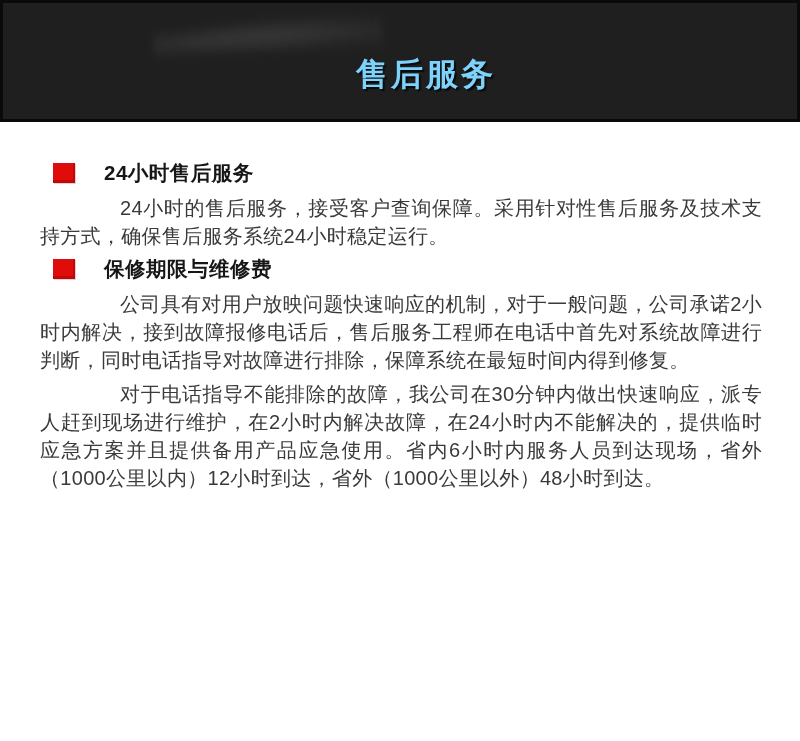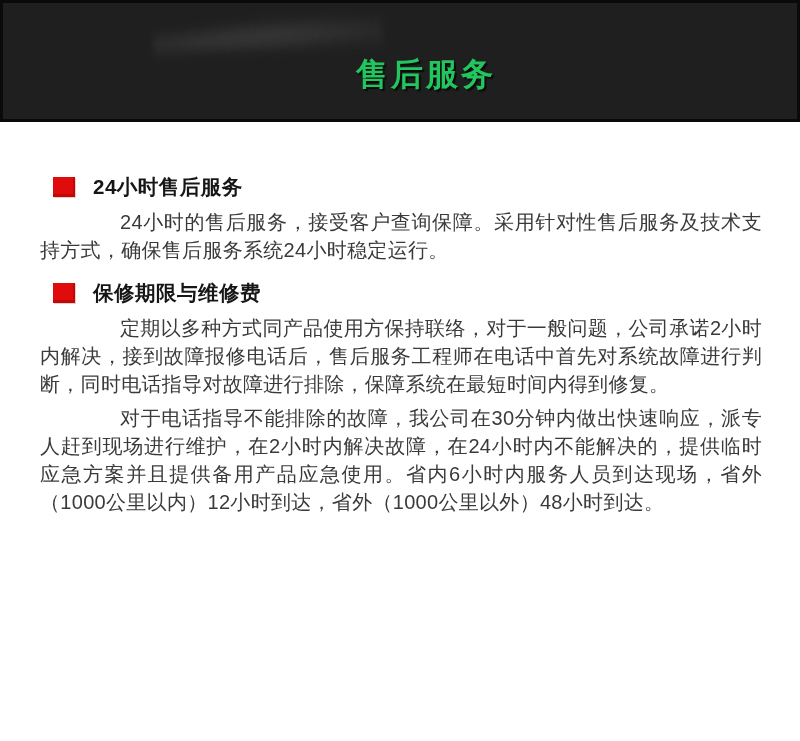--- a/index.html
+++ b/index.html
@@ -24,21 +24,21 @@
     border-left-width: 3px;
     border-right-width: 3px;
     overflow: hidden;
   }
   .banner-title {
     position: absolute;
     left: 12px;
     right: 0;
     top: 50px;
     text-align: center;
-    color: #22c55e;
+    color: #7dd3fc;
     font-size: 32px;
     font-weight: bold;
     letter-spacing: 3px;
     text-shadow: 2px 2px 1px rgba(0,0,0,0.65);
     padding-left: 40px;
   }
   .watermark {
     position: absolute;
     left: 150px;
     top: 14px;
@@ -52,22 +52,23 @@
     transform: rotate(-4deg);
     pointer-events: none;
   }
   
   .content {
     padding: 36px 38px 0 40px;
   }
   .section-header {
     display: flex;
     align-items: center;
-    margin: 16px 0 8px 13px;
+    margin: 2px 0 8px 13px;
     height: 26px;
+    gap: 11px;
   }
   .bullet {
     width: 22px;
     height: 20px;
     background: #e00c0c;
     box-shadow: inset -2px -3px 0 rgba(140,0,0,0.35), 1px 1px 0 rgba(180,120,120,0.35);
     flex: 0 0 auto;
     margin-right: 18px;
   }
   .section-heading {
@@ -104,18 +105,18 @@
     </div>
     <p>24小时的售后服务，接受客户查询保障。采用针对性售后服务及技术支持方式，确保售后服务系统24小时稳定运行。</p>
   </div>
 
 
   <div class="section">
     <div class="section-header">
       <span class="bullet"></span>
       <span class="section-heading">保修期限与维修费</span>
     </div>
-    <p>定期以多种方式同产品使用方保持联络，对于一般问题，公司承诺2小时内解决，接到故障报修电话后，售后服务工程师在电话中首先对系统故障进行判断，同时电话指导对故障进行排除，保障系统在最短时间内得到修复。</p>
+    <p>公司具有对用户放映问题快速响应的机制，对于一般问题，公司承诺2小时内解决，接到故障报修电话后，售后服务工程师在电话中首先对系统故障进行判断，同时电话指导对故障进行排除，保障系统在最短时间内得到修复。</p>
     <p>对于电话指导不能排除的故障，我公司在30分钟内做出快速响应，派专人赶到现场进行维护，在2小时内解决故障，在24小时内不能解决的，提供临时应急方案并且提供备用产品应急使用。省内6小时内服务人员到达现场，省外（1000公里以内）12小时到达，省外（1000公里以外）48小时到达。</p>
   </div>
 
 
 </div>
 
 </body></html>

